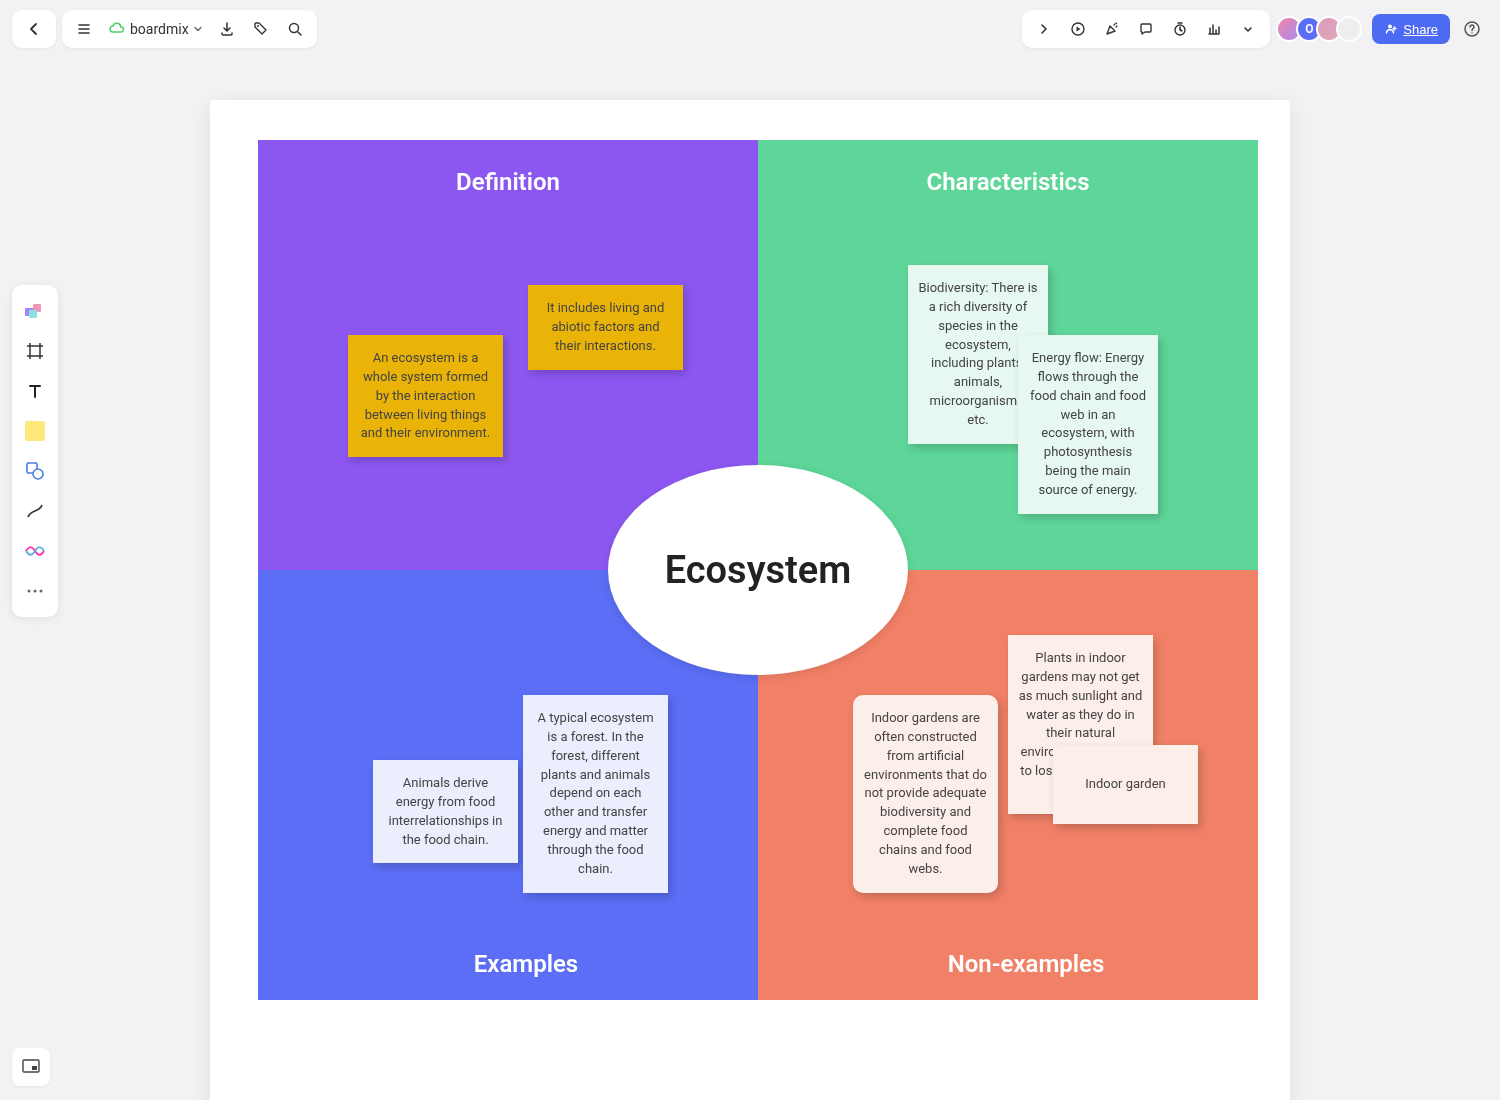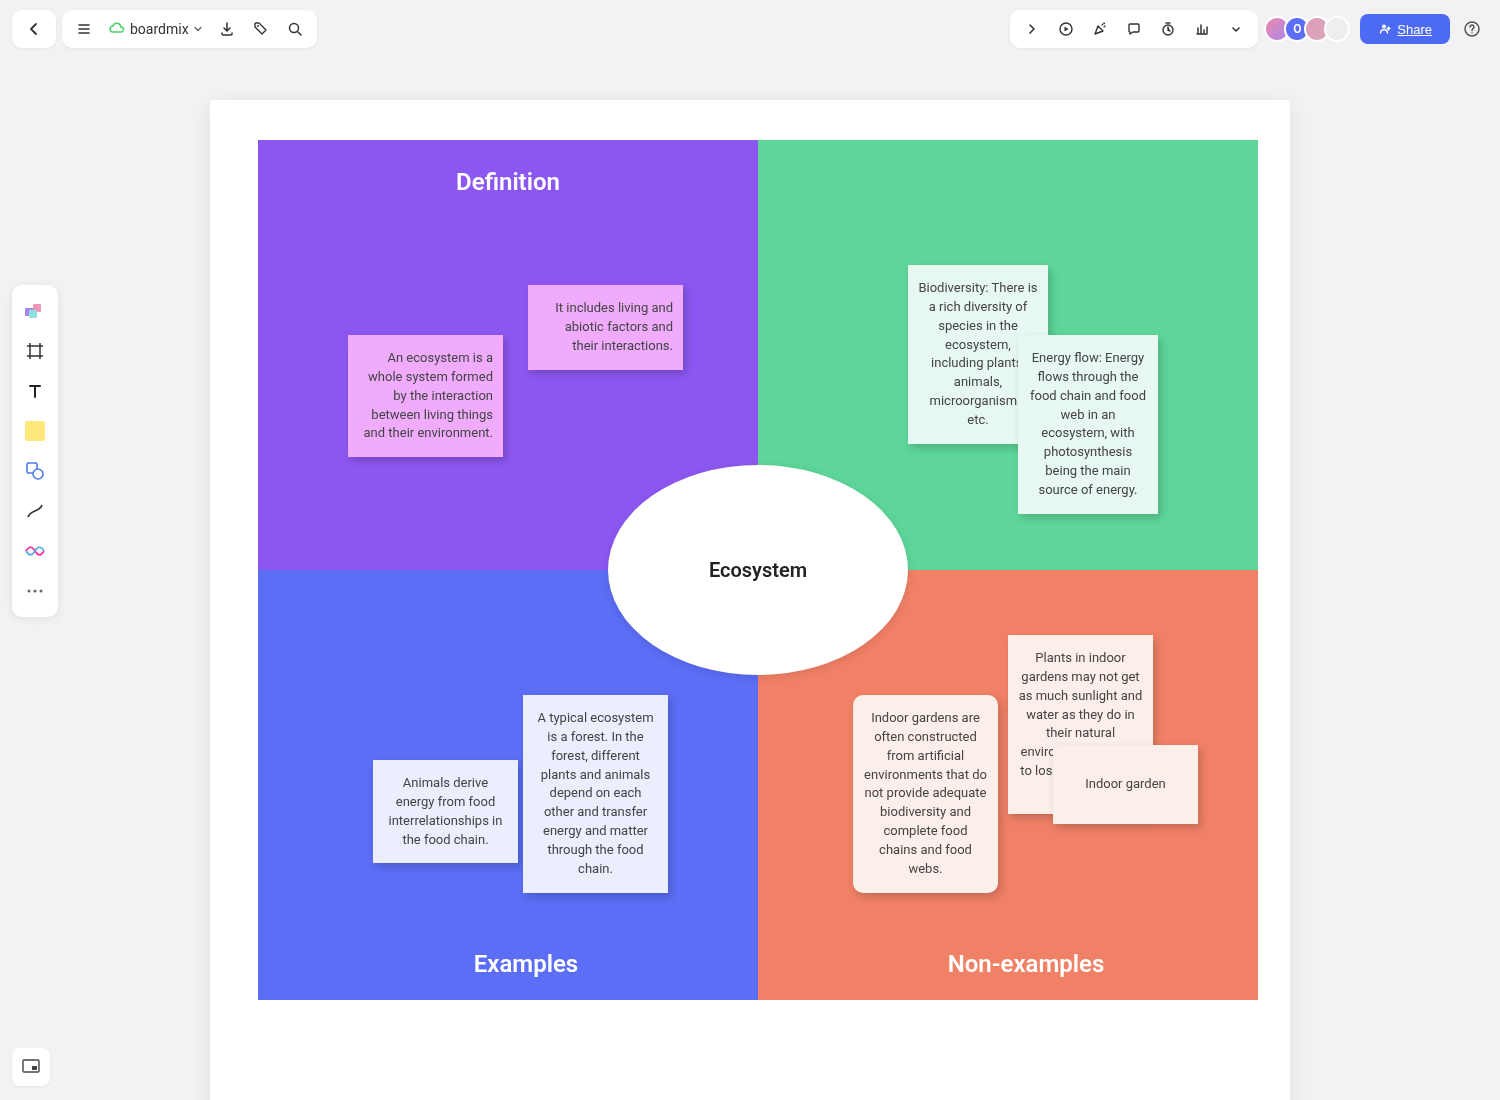--- a/index.html
+++ b/index.html
@@ -76,21 +76,21 @@
 }
 .avatar.a1 { background: linear-gradient(135deg,#e8a,#a8e); margin-left: 0; }
 .avatar.a2 { background: #5b6ef5; }
 .avatar.a3 { background: linear-gradient(135deg,#d9b,#dab); }
 .avatar.a4 { background: #eee; }
 .share-btn {
   background: #4d6af2;
   color: #fff;
   border-radius: 8px;
   height: 30px;
-  padding: 0 18px;
+  padding: 0 12px;
   display: flex;
   align-items: center;
   gap: 5px;
   font-size: 13px;
   cursor: pointer;
   border: none;
   text-decoration: underline;
 }
 .help-btn {
   width: 32px;
@@ -186,21 +186,21 @@
 .note {
   position: absolute;
   background: #fff;
   font-size: 13px;
   line-height: 1.45;
   text-align: center;
   padding: 14px 10px;
   color: #444;
   box-shadow: 3px 4px 8px rgba(0,0,0,0.18);
 }
-.quad.def .note { background: #f0abfc; text-align: right; }
+.quad.def .note { background: #eab308; }
 .quad.char .note { background: #e6f8ef; }
 .quad.ex .note { background: #eaeefd; }
 .quad.nonex .note { background: #fceee9; }
 
 
 .center-ellipse {
   position: absolute;
   left: 50%;
   top: 50%;
   transform: translate(-50%, -50%);
@@ -208,21 +208,21 @@
   height: 210px;
   background: #fff;
   border-radius: 50%;
   display: flex;
   align-items: center;
   justify-content: center;
   box-shadow: 0 2px 10px rgba(0,0,0,0.1);
   z-index: 10;
 }
 .center-label {
-  font-size: 20px;
+  font-size: 38px;
   font-weight: 600;
   color: #222;
 }
 
 svg { display: block; }
 </style>
 </head>
 <body>
 
 <div class="topbar">
@@ -391,20 +391,21 @@
 <div class="canvas-wrap">
   <div class="quad-grid">
 
     <div class="quad def">
       <div class="quad-title top">Definition</div>
       <div class="note" style="left:90px; top:195px; width:155px;">An ecosystem is a whole system formed by the interaction between living things and their environment.</div>
       <div class="note" style="left:270px; top:145px; width:155px;">It includes living and abiotic factors and their interactions.</div>
     </div>
 
     <div class="quad char">
+      <div class="quad-title top">Characteristics</div>
       <div class="note" style="left:150px; top:125px; width:140px; z-index:1;">Biodiversity: There is a rich diversity of species in the ecosystem, including plants, animals, microorganisms, etc.</div>
       <div class="note" style="left:260px; top:195px; width:140px; z-index:2;">Energy flow: Energy flows through the food chain and food web in an ecosystem, with photosynthesis being the main source of energy.</div>
     </div>
 
     <div class="quad ex">
       <div class="note" style="left:115px; top:190px; width:145px; z-index:2;">Animals derive energy from food interrelationships in the food chain.</div>
       <div class="note" style="left:265px; top:125px; width:145px; z-index:3;">A typical ecosystem is a forest. In the forest, different plants and animals depend on each other and transfer energy and matter through the food chain.</div>
       <div class="quad-title bottom">Examples</div>
     </div>
 

